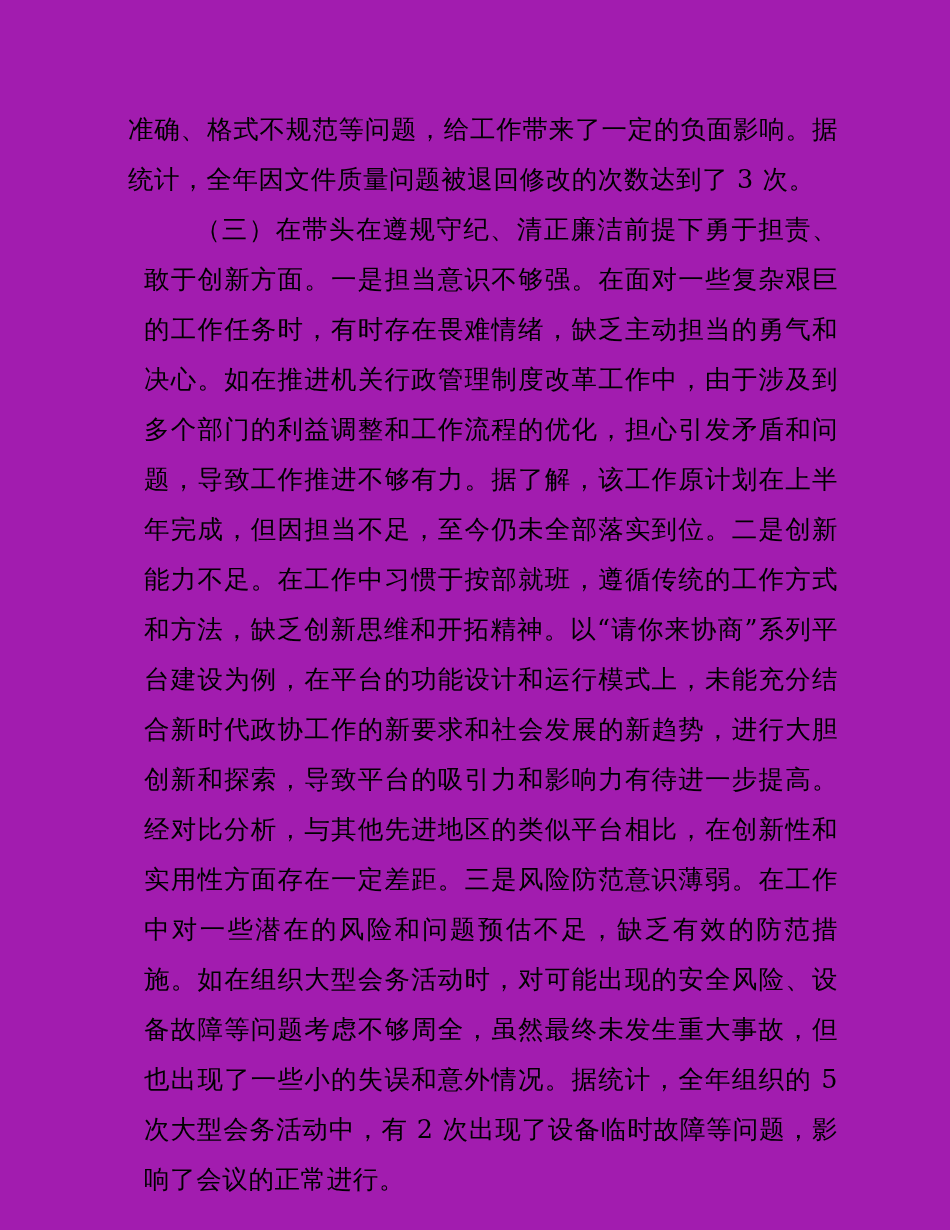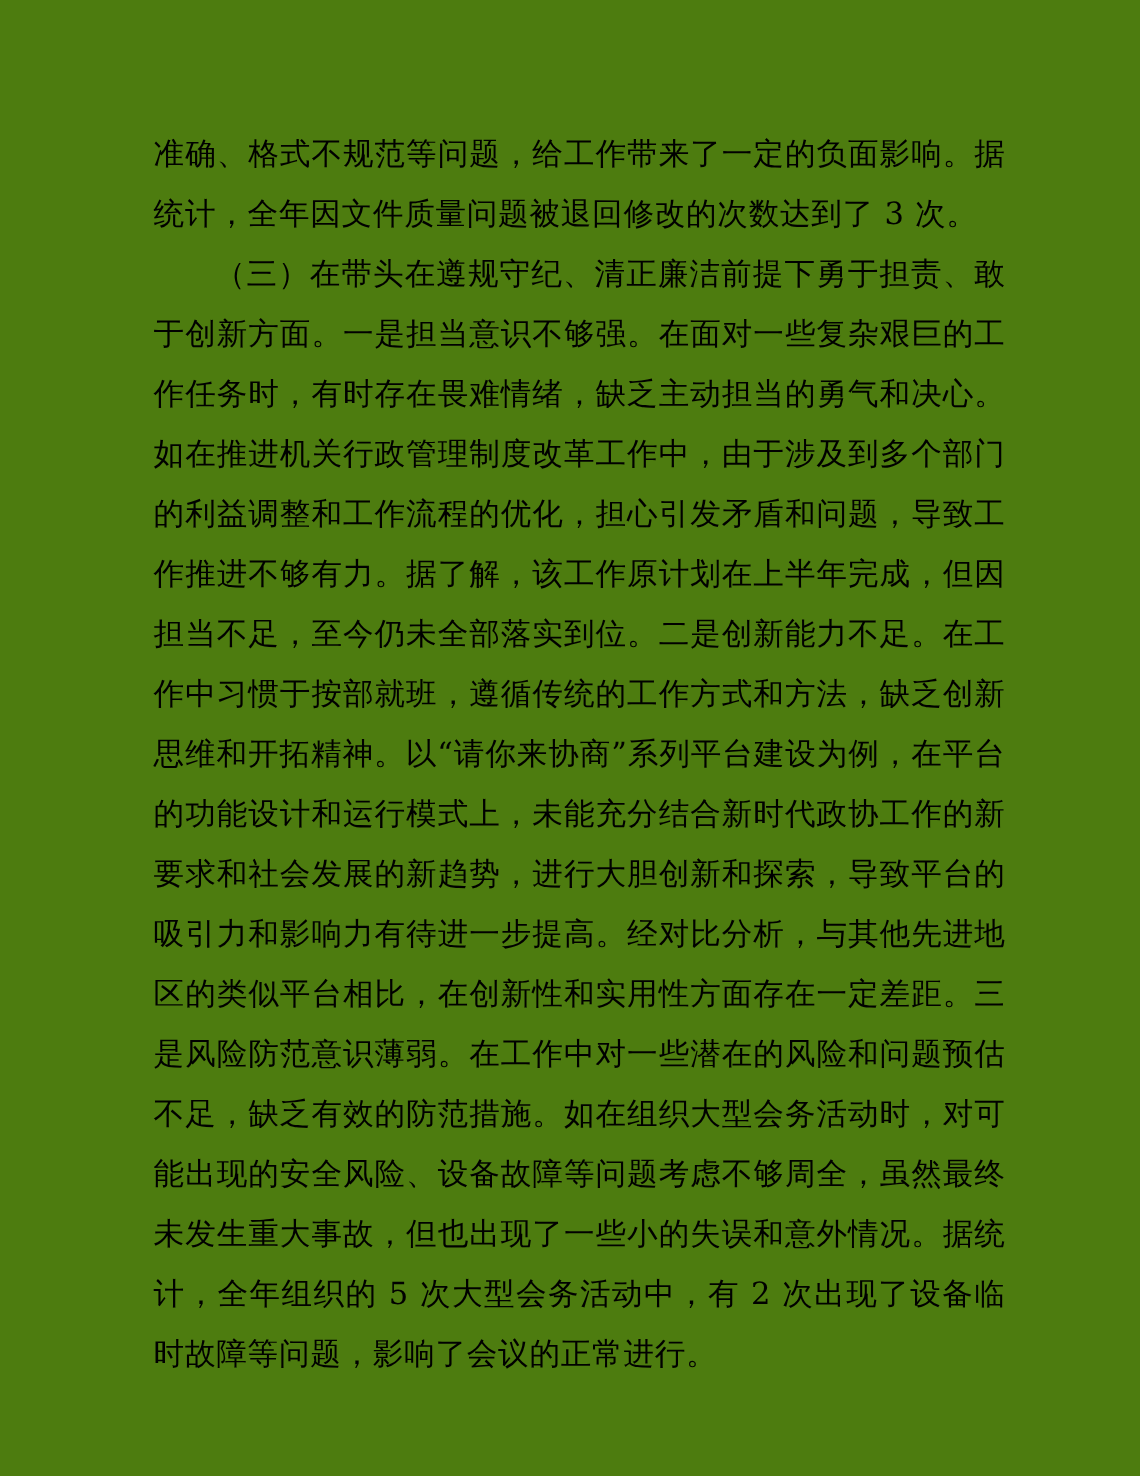--- a/index.html
+++ b/index.html
@@ -11,40 +11,41 @@
     width: 950px;
     height: 1230px;
     font-family: "DejaVu Serif", "Liberation Serif", serif;
     color: #000000;
     overflow: hidden;
   }
   .page {
     position: relative;
     width: 950px;
     height: 1230px;
-    background: #4d7c0f;
+    background: #a21caf;
     box-sizing: border-box;
     padding: 104px 112px 60px 128px;
   }
   .doc-body {
     font-size: 25.5px;
     line-height: 50px;
     text-align: justify;
     text-justify: inter-ideograph;
     letter-spacing: 0.6px;
   }
   .para {
     margin: 0 0 0 0;
     text-indent: 0;
   }
   .para.indent {
     text-indent: 2em;
   }
   .para + .para {
     margin-top: 0;
+    margin-left: 16px;
   }
 </style>
 </head>
 <body>
 
 <div class="page">
   <div class="doc-body">
     <p class="para">准确、格式不规范等问题，给工作带来了一定的负面影响。据统计，全年因文件质量问题被退回修改的次数达到了 3 次。</p>
     <p class="para indent">（三）在带头在遵规守纪、清正廉洁前提下勇于担责、敢于创新方面。一是担当意识不够强。在面对一些复杂艰巨的工作任务时，有时存在畏难情绪，缺乏主动担当的勇气和决心。如在推进机关行政管理制度改革工作中，由于涉及到多个部门的利益调整和工作流程的优化，担心引发矛盾和问题，导致工作推进不够有力。据了解，该工作原计划在上半年完成，但因担当不足，至今仍未全部落实到位。二是创新能力不足。在工作中习惯于按部就班，遵循传统的工作方式和方法，缺乏创新思维和开拓精神。以“请你来协商”系列平台建设为例，在平台的功能设计和运行模式上，未能充分结合新时代政协工作的新要求和社会发展的新趋势，进行大胆创新和探索，导致平台的吸引力和影响力有待进一步提高。经对比分析，与其他先进地区的类似平台相比，在创新性和实用性方面存在一定差距。三是风险防范意识薄弱。在工作中对一些潜在的风险和问题预估不足，缺乏有效的防范措施。如在组织大型会务活动时，对可能出现的安全风险、设备故障等问题考虑不够周全，虽然最终未发生重大事故，但也出现了一些小的失误和意外情况。据统计，全年组织的 5 次大型会务活动中，有 2 次出现了设备临时故障等问题，影响了会议的正常进行。</p>
   </div>

